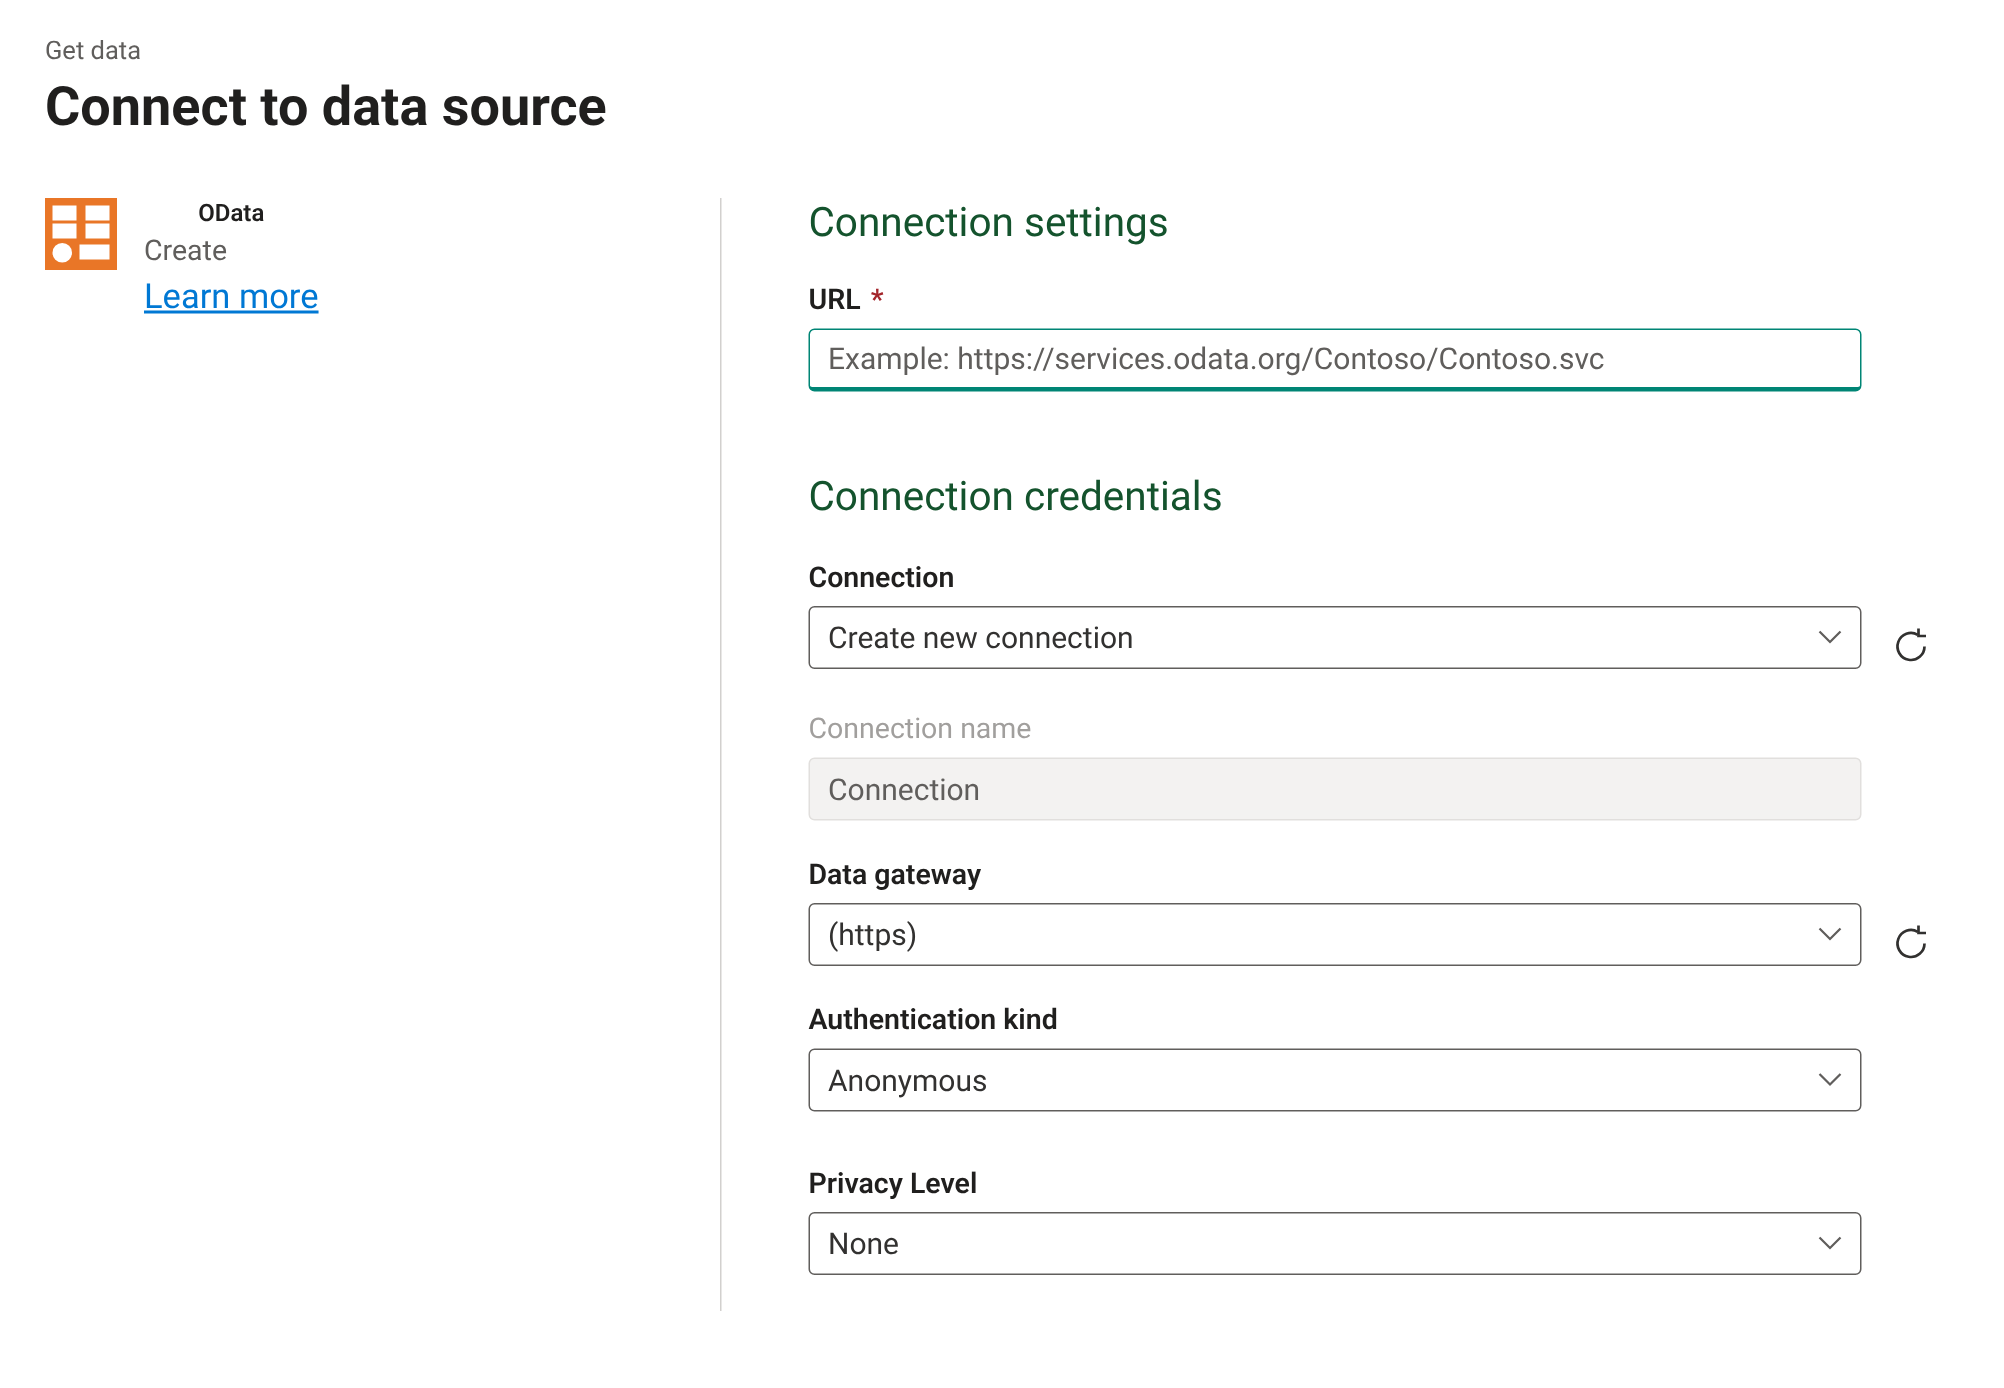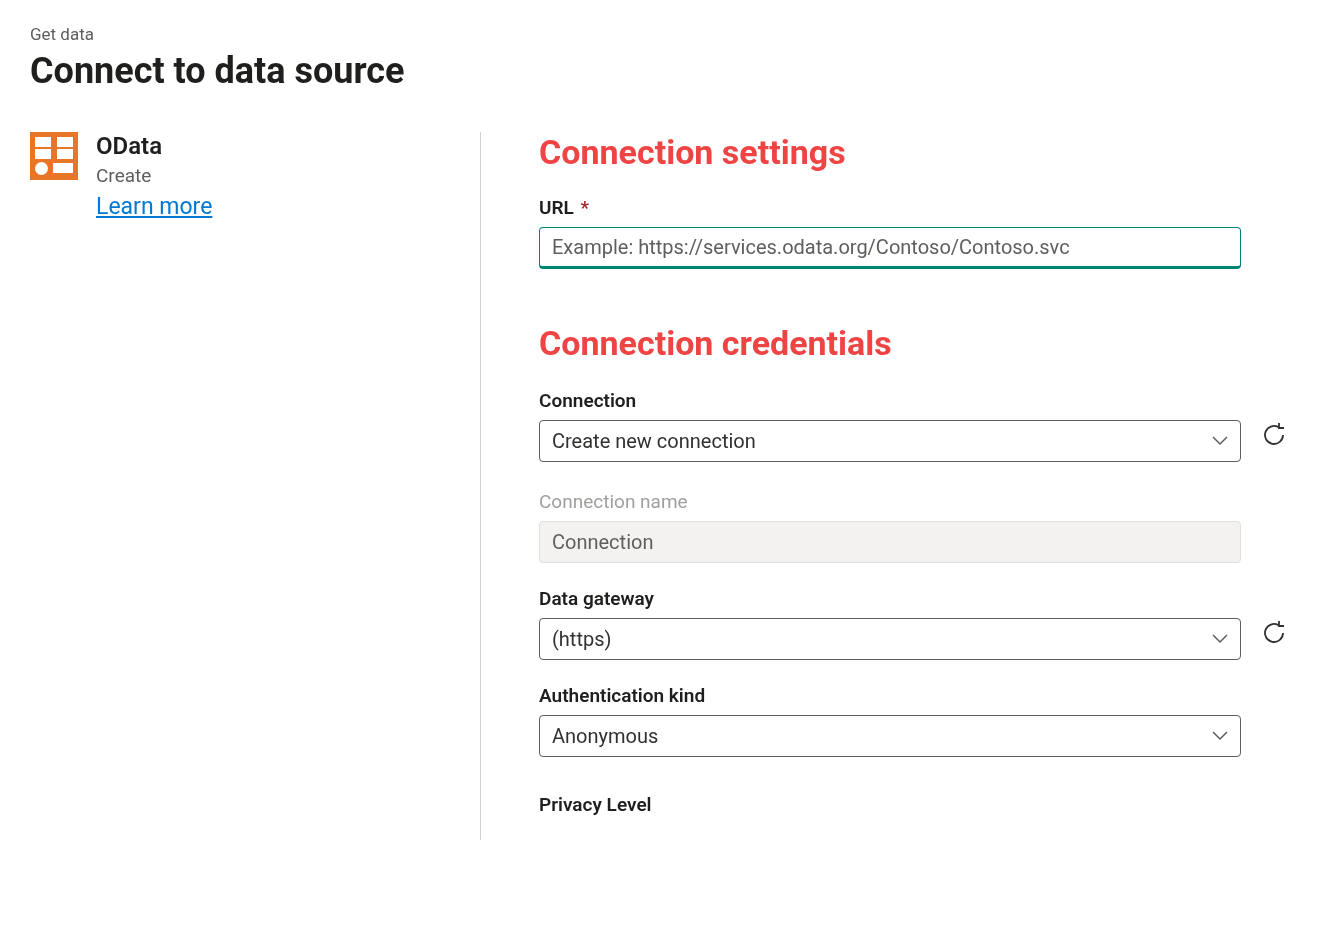--- a/index.html
+++ b/index.html
@@ -63,24 +63,25 @@
     align-items: center;
     justify-content: space-between;
     height: 14px;
   }
   .connector-icon .wide {
     background: #ffffff;
     width: 20px;
     height: 10px;
   }
   .connector-meta .connector-name {
-    font-size: 24px;
+    font-size: 16px;
     font-weight: 600;
     color: #201f1e;
     margin-bottom: 4px;
+    text-align: center;
   }
   .connector-meta .connector-category {
     font-size: 19px;
     color: #605e5c;
     font-weight: 400;
     margin-bottom: 6px;
   }
   .connector-meta .learn-more {
     font-size: 23px;
     color: #0078d4;
@@ -91,35 +92,35 @@
     width: 1px;
     background: #d2d0ce;
     align-self: stretch;
     margin-right: 58px;
   }
   .right-pane {
     flex: 1;
     max-width: 780px;
   }
   .section-heading {
-    font-size: 34px;
-    font-weight: 700;
-    color: #ef4444;
+    font-size: 27px;
+    font-weight: 400;
+    color: #14532d;
     margin-bottom: 24px;
   }
   .section-heading.second {
     margin-top: 54px;
     margin-bottom: 26px;
   }
   .field-group {
     margin-bottom: 24px;
   }
   .field-row {
     display: flex;
-    align-items: flex-start;
+    align-items: flex-end;
     gap: 18px;
   }
   .field-label {
     font-size: 19px;
     font-weight: 600;
     color: #201f1e;
     margin-bottom: 8px;
     display: block;
   }
   .field-label.disabled {
@@ -283,16 +284,24 @@
         <span class="chevron-down">
           <svg width="16" height="10" viewBox="0 0 16 10">
               <path d="M1 1 L8 8 L15 1" stroke="#605e5c" stroke-width="1.5" fill="none"></path>
             </svg>
         </span>
       </div>
     </div>
 
     <div class="field-group" style="margin-top:36px;">
       <label class="field-label">Privacy Level</label>
+      <div class="select-box">
+        <span>None</span>
+        <span class="chevron-down">
+          <svg width="16" height="10" viewBox="0 0 16 10">
+              <path d="M1 1 L8 8 L15 1" stroke="#605e5c" stroke-width="1.5" fill="none"></path>
+            </svg>
+        </span>
+      </div>
     </div>
 
   </div>
 </div>
 
 </body></html>

